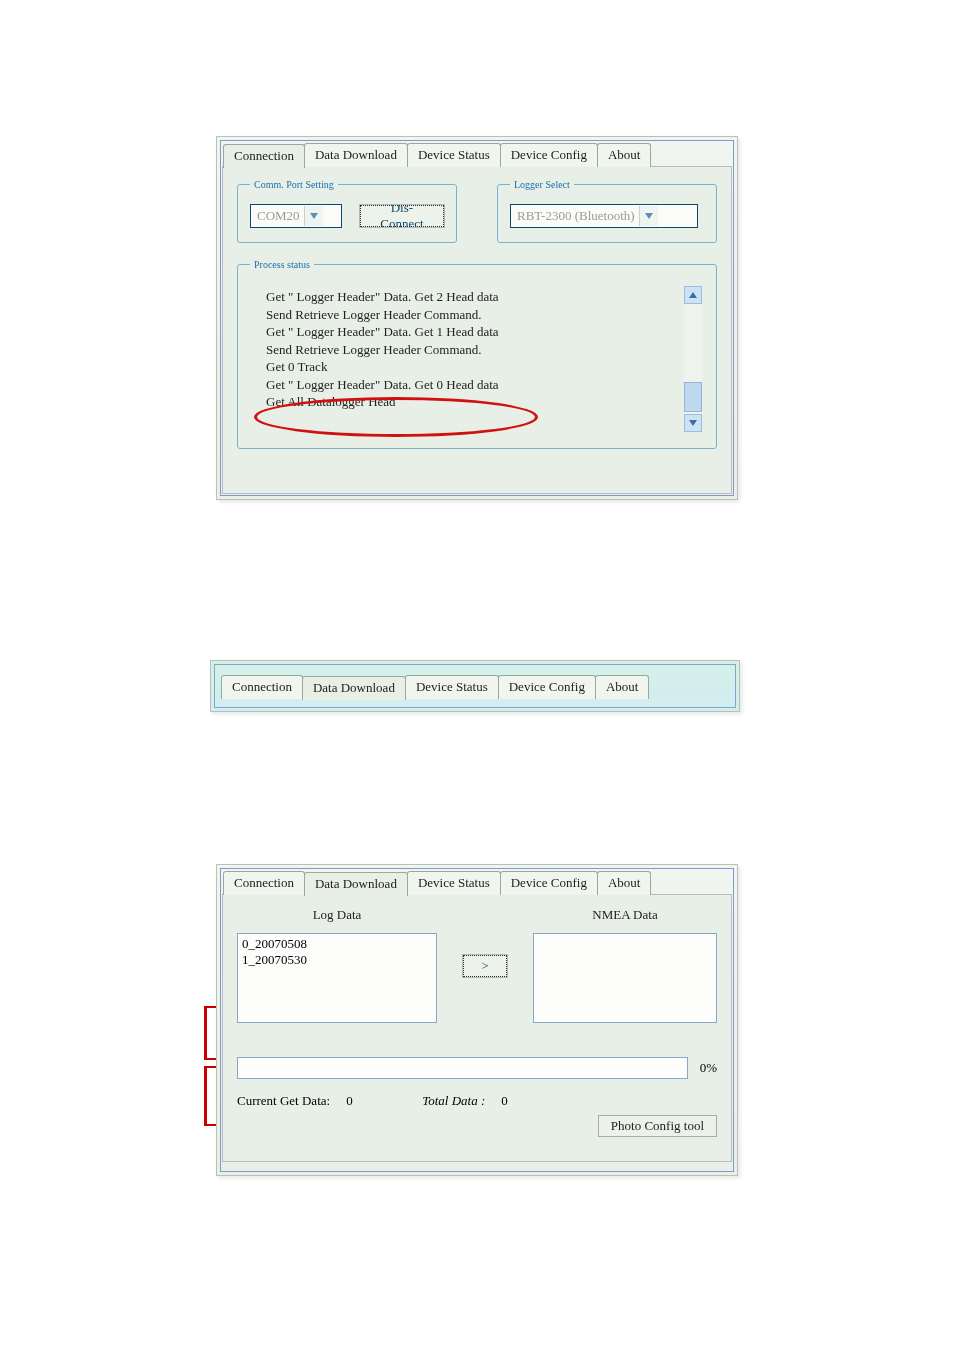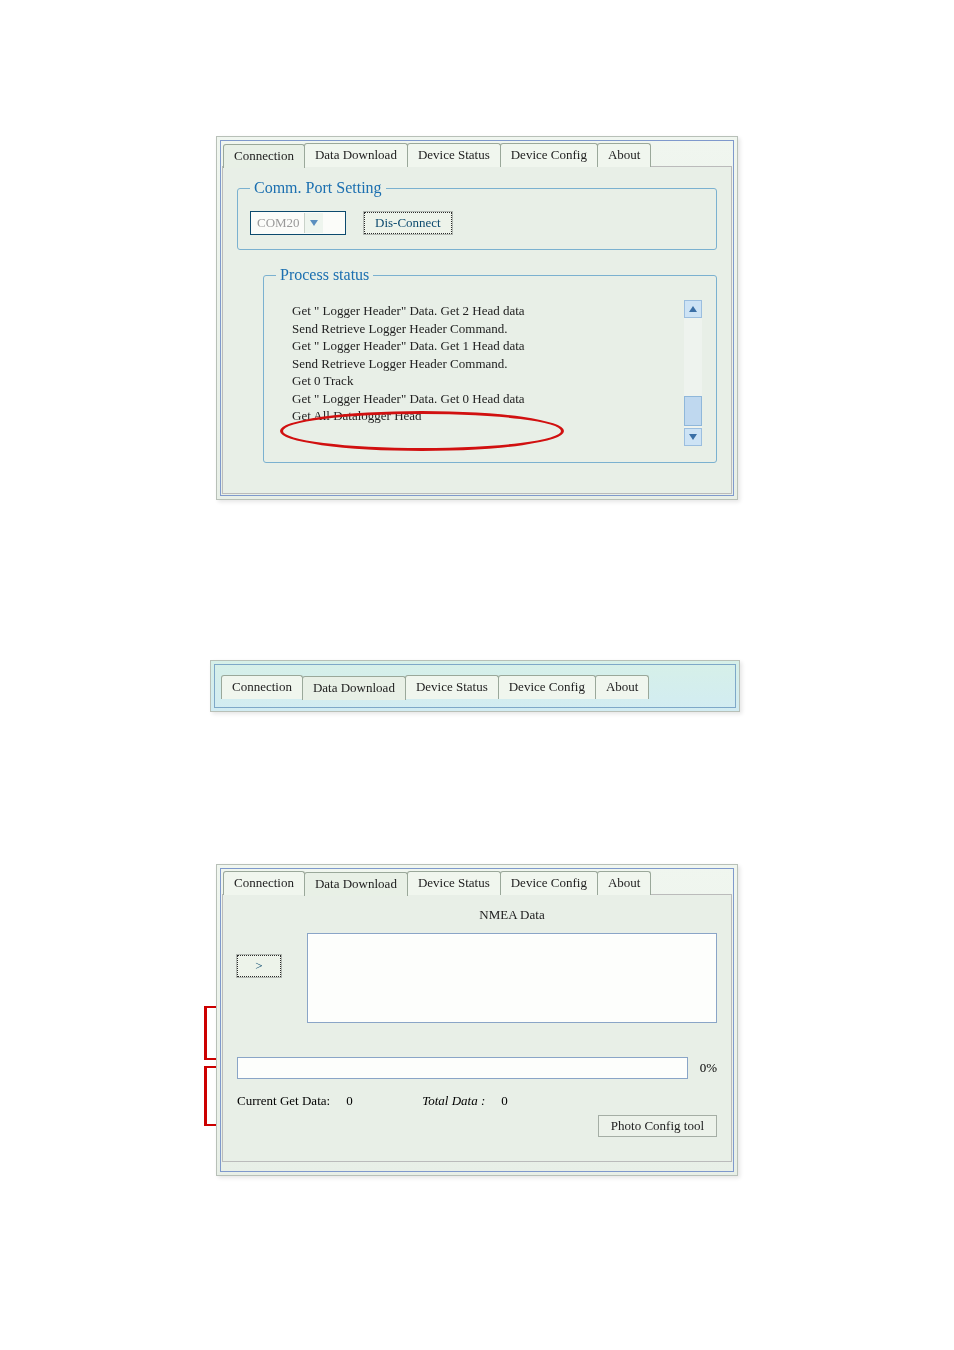--- a/index.html
+++ b/index.html
@@ -61,21 +61,21 @@
     fieldset.group {
       border: 1px solid #7bb1d0;
       border-radius: 3px;
       padding: 14px 12px 14px 12px;
       margin: 0;
       min-width: 0;
     }
     fieldset.group legend {
       color: #1b6fb0;
       padding: 0 4px;
-      font-size: 16px;
+      font-size: 10px;
     }
     .select-box, .input-box {
       display: inline-flex;
       align-items: center;
       background: #fbfcf9;
       border: 1px solid #0c4a6e;
       height: 22px;
       padding: 0 10px 0 6px;
       color: #9a9a9a;
     }
@@ -227,23 +227,34 @@
             <span>COM20</span>
             <span class="chev">
               <svg width="8" height="6" viewBox="0 0 8 6">
                   <path d="M0 0 L8 0 L4 6 Z" fill="#5a8fbf"></path>
                 </svg>
             </span>
           </div>
           <button class="btn">Dis-Connect</button>
         </div>
       </fieldset>
-    </div>
-
-    <fieldset class="group" style="margin-top:16px; position:relative;margin-left:26px;">
+      <fieldset class="group" style="flex:1;">
+        <legend>Logger Select</legend>
+        <div class="select-box" style="width:170px;">
+          <span>RBT-2300 (Bluetooth)</span>
+          <span class="chev">
+            <svg width="8" height="6" viewBox="0 0 8 6">
+                <path d="M0 0 L8 0 L4 6 Z" fill="#5a8fbf"></path>
+              </svg>
+          </span>
+        </div>
+      </fieldset>
+    </div>
+
+    <fieldset class="group" style="margin-top:16px; position:relative;">
       <legend>Process status</legend>
       <div style="position:relative; height:150px;">
         <div class="process-text" style="padding-left:16px; padding-right:24px;">
           <div>Get " Logger Header" Data. Get 2 Head data</div>
           <div>Send Retrieve Logger Header Command.</div>
           <div>Get " Logger Header" Data. Get 1 Head data</div>
           <div>Send Retrieve Logger Header Command.</div>
           <div>Get 0 Track</div>
           <div>Get " Logger Header" Data. Get 0 Head data</div>
           <div>Get All Datalogger Head</div>
@@ -290,20 +301,27 @@
   <div class="tabs">
     <div class="tab">Connection</div>
     <div class="tab active">Data Download</div>
     <div class="tab">Device Status</div>
     <div class="tab">Device Config</div>
     <div class="tab">About</div>
   </div>
   <div class="tab-content" style="height:250px; padding:6px 14px 10px 14px;">
 
     <div class="cols">
+      <div class="col" style="width:200px;">
+        <div class="label-heading">Log Data</div>
+        <div class="listbox" style="height:84px;">
+          <div>0_20070508</div>
+          <div>1_20070530</div>
+        </div>
+      </div>
 
       <div class="col" style="justify-content:flex-start; padding-top:54px;">
         <button class="btn" style="width:44px;">&gt;</button>
       </div>
 
       <div class="col" style="flex:1;">
         <div class="label-heading">NMEA Data</div>
         <div class="listbox" style="height:84px;"></div>
       </div>
     </div>

